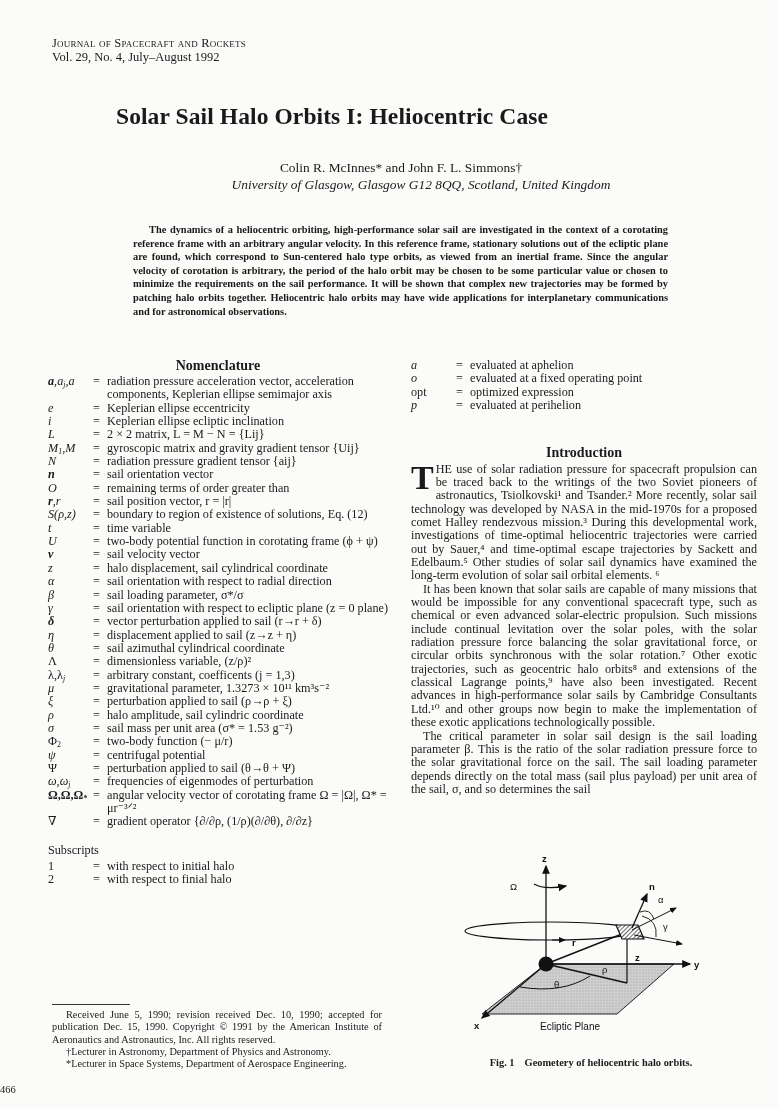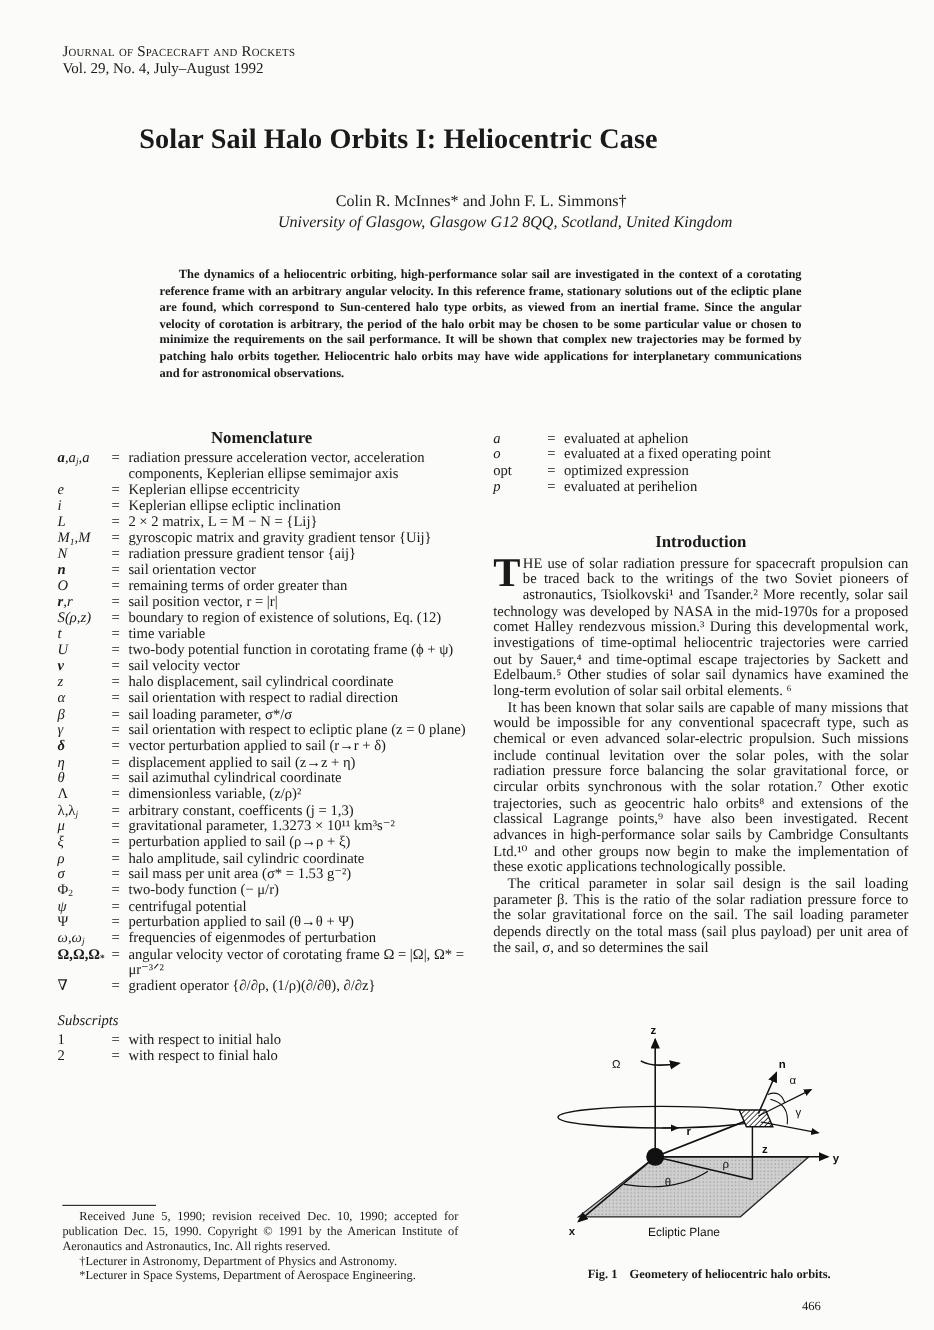--- a/index.html
+++ b/index.html
@@ -35,21 +35,21 @@
   .sec-head {
     text-align: center; font-weight: bold; font-size: 14px; line-height: 16px;
     margin-bottom: 1px;
   }
   .nom { font-size: 12.2px; line-height: 13.35px; }
   .nom-row { display: flex; }
   .nom-sym { width: 45px; flex: none; font-style: italic; white-space: nowrap; }
   .nom-sym.up { font-style: normal; }
   .nom-eq { width: 14px; flex: none; }
   .nom-def { flex: 1; }
-  .subs-head { font-style: italic; font-size: 12.2px; margin-top: 14px; margin-bottom: 2px; }
+  .subs-head { font-size: 12.2px; margin-top: 14px; margin-bottom: 2px; }
   .footnote-rule {
     position: absolute; left: 52px; top: 1004px; width: 78px; height: 1px; background: #333;
   }
   .footnotes {
     position: absolute; left: 52px; top: 1009px; width: 330px;
     font-size: 10.3px; line-height: 12.3px; text-align: justify;
   }
   .footnotes p { text-indent: 14px; }
   .subs-right { font-size: 12.2px; line-height: 13.4px; }
   .intro-head { margin-top: 32px; margin-bottom: 2px; }
@@ -66,21 +66,21 @@
     position: absolute; left: 462px; top: 846px; width: 260px; height: 205px;
   }
   .fig-caption {
     position: absolute; left: 456px; width: 270px; top: 1057px;
     font-size: 10.4px; font-weight: bold; text-align: center;
     font-family: "Liberation Serif", serif;
   }
   .fig-caption .fig-no { margin-right: 10px; }
   .page-num {
     position: absolute; left: 0; width: 684px; top: 1084px;
-    text-align: right; font-size: 10.5px;
+    text-align: left; font-size: 10.5px;
   }
   sub { font-size: 0.65em; line-height: 0; vertical-align: -0.25em; }
 </style>
 </head>
 <body>
 
 <div class="journal">
   <div class="name">Journal of Spacecraft and Rockets</div>
   <div>Vol. 29, No. 4, July–August 1992</div>
 </div>

